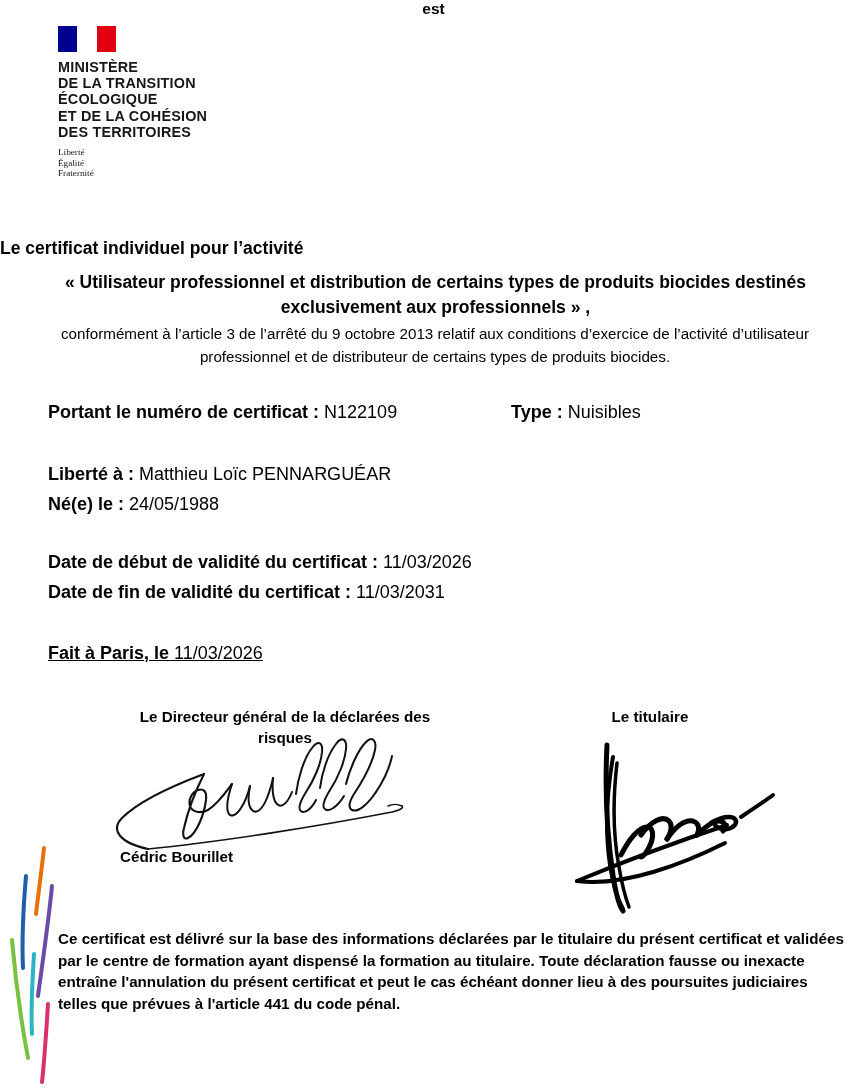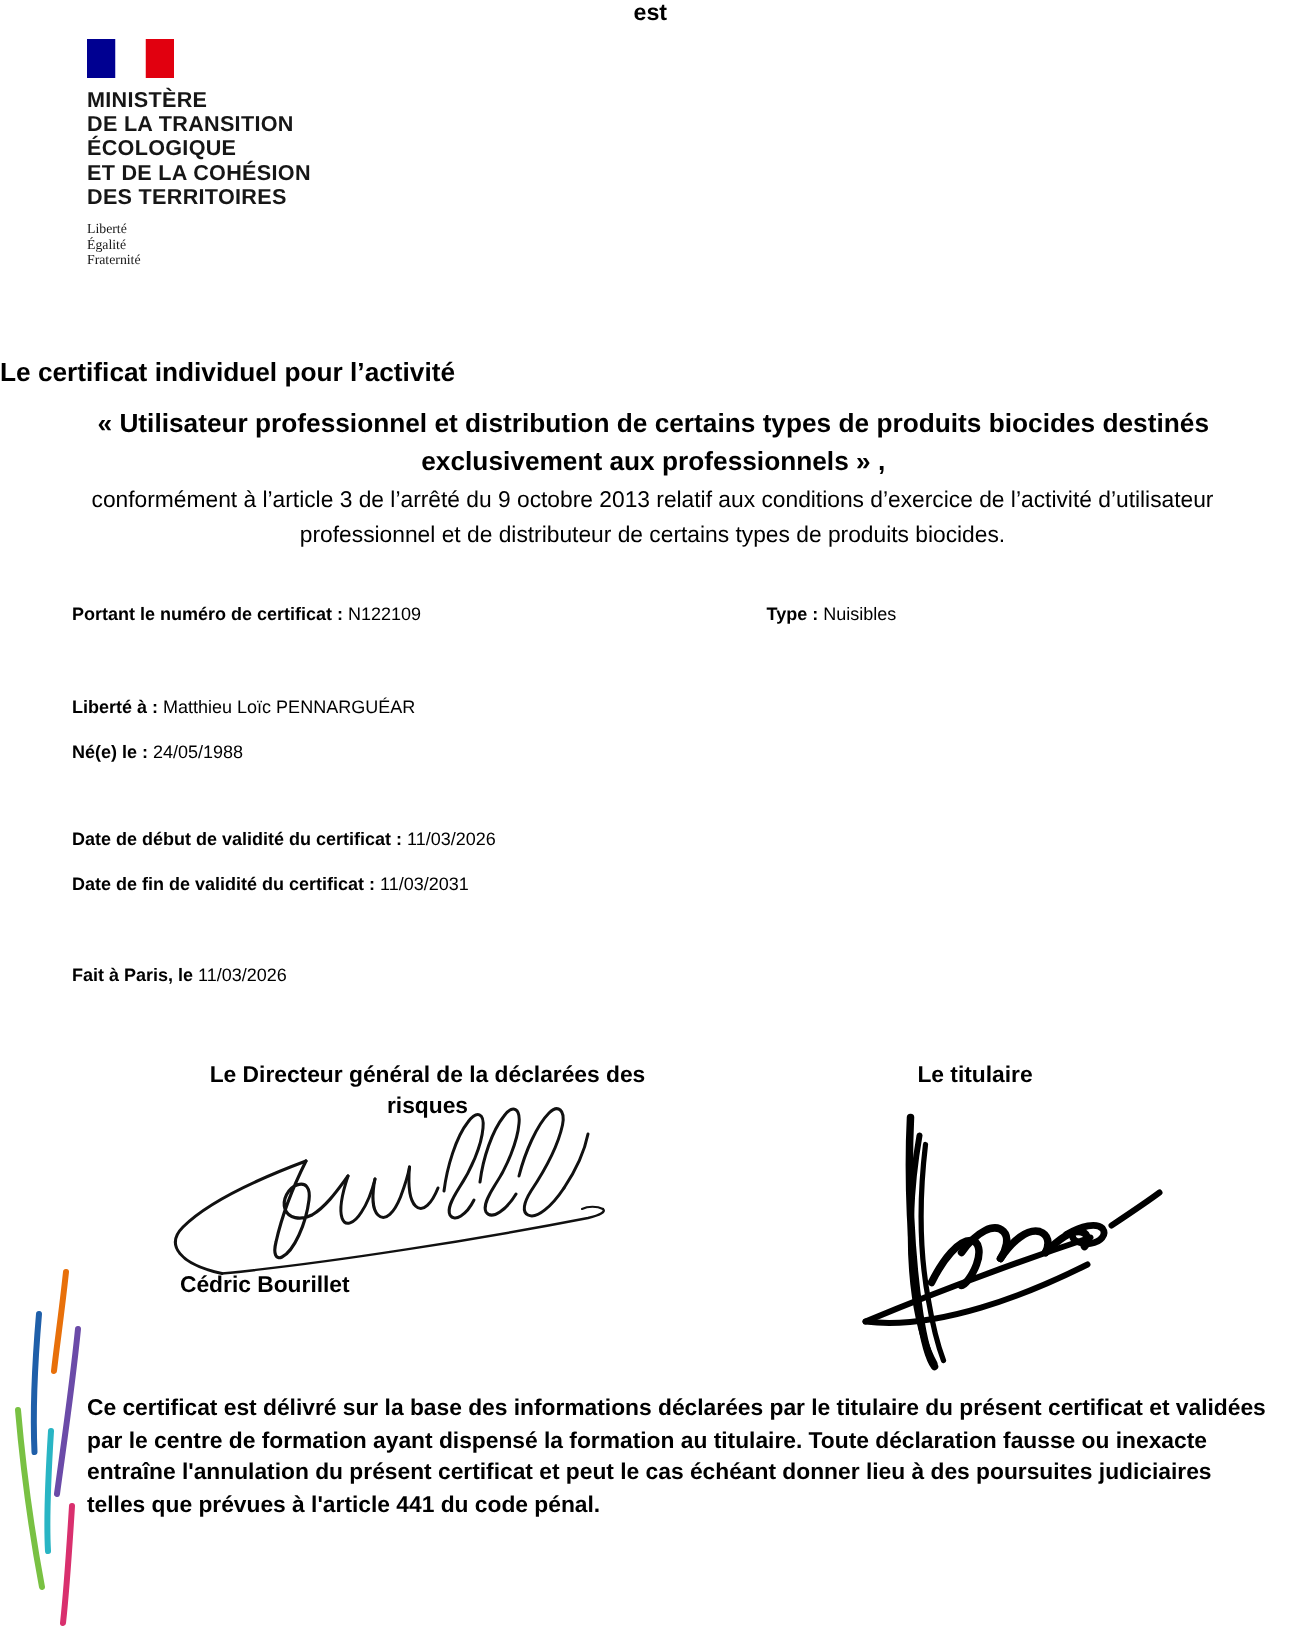--- a/index.html
+++ b/index.html
@@ -95,35 +95,35 @@
     width: 750px;
     text-align: center;
     font-size: 15.2px;
     line-height: 23px;
   }
 
   
   .detail-row {
     position: absolute;
     left: 48px;
-    font-size: 12px;
+    font-size: 18px;
     white-space: nowrap;
   }
   .detail-row b { font-weight: bold; }
   .detail-row .val { font-weight: normal; }
 
   #row-numero { top: 402px; }
   #row-type   { left: 463px; top: 402px; margin-left: 48px; }
   #row-est    { left: 0; top: 435px; width: 867px; text-align: center;
                 font-weight: bold; font-size: 15.5px; }
   #row-delivre{ top: 464px; }
   #row-ne     { top: 494px; }
   #row-debut  { top: 552px; }
   #row-fin    { top: 582px; }
-  #row-fait   { top: 643px; }
+  #row-fait   { top: 643px; text-decoration: underline; }
 
   
   .sig-head {
     position: absolute;
     font-weight: bold;
     font-size: 15.2px;
     line-height: 21px;
     text-align: center;
   }
   #sig-head-left  { left: 120px; top: 706px; width: 330px; }

